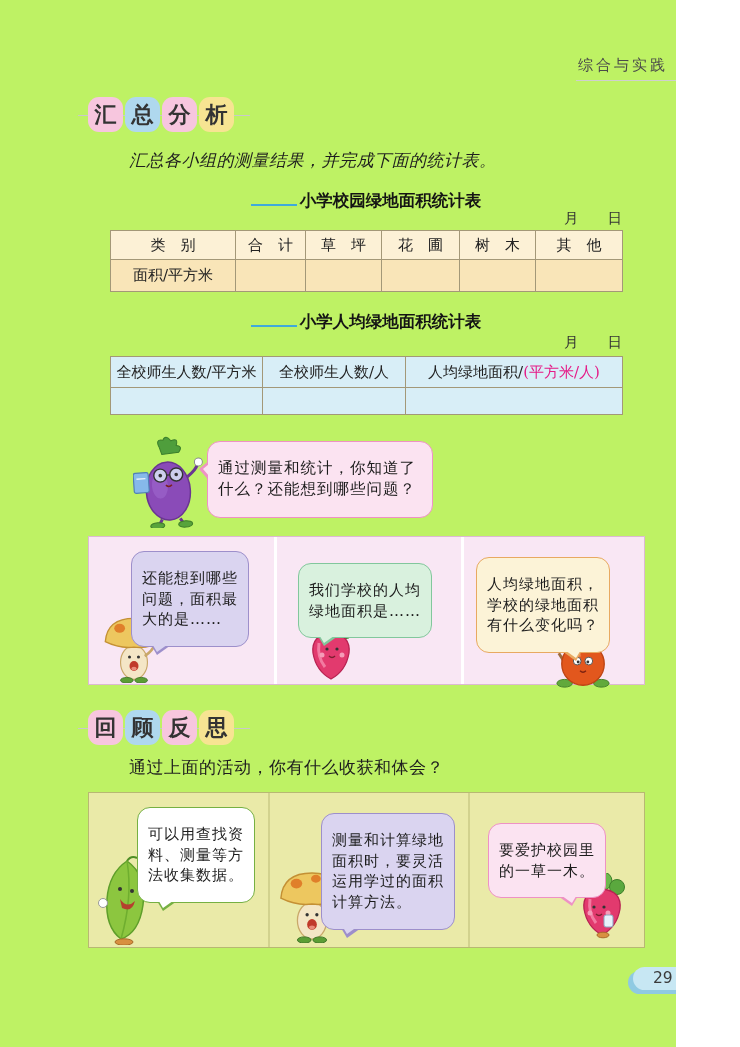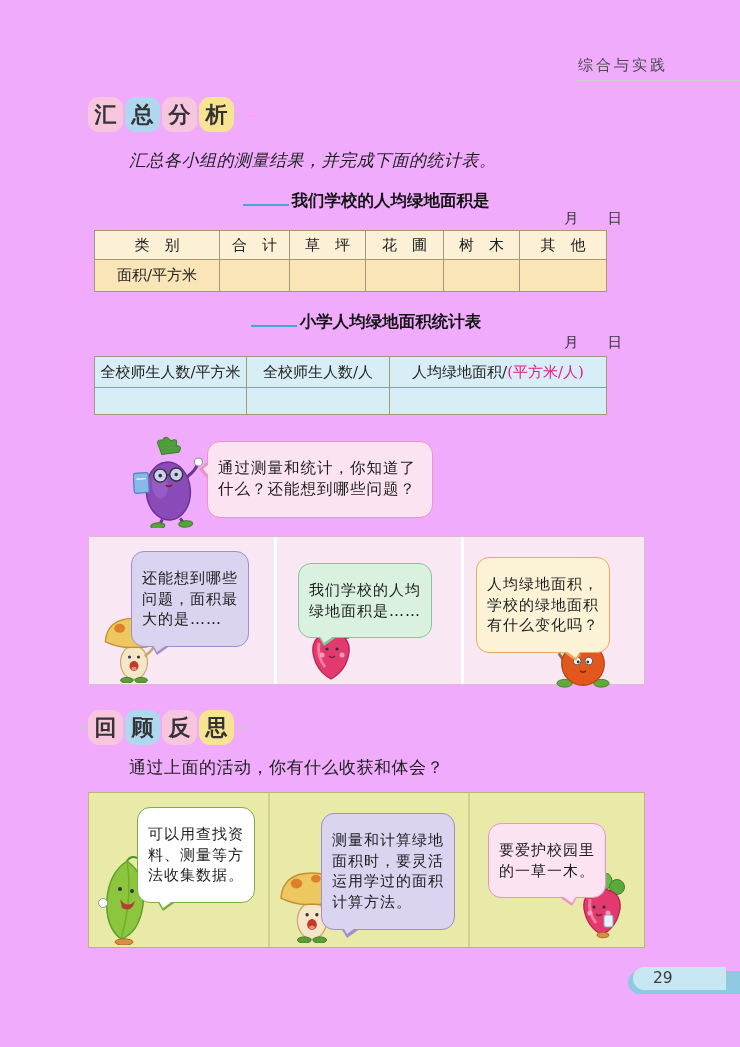--- a/index.html
+++ b/index.html
@@ -1,18 +1,18 @@
 <!DOCTYPE html>
 <html><head>
 <meta charset="utf-8">
 <style>
   * { margin:0; padding:0; box-sizing:border-box; }
   html,body { background:#ffffff; }
   .page {
-    position:relative; width:740px; height:1047px; background:#f0abfc;
+    position:relative; width:676px; height:1047px; background:#bef264;
     font-family:"DejaVu Serif","Liberation Serif",serif; color:#222;
     overflow:hidden;
   }
   
   .running-head { position:absolute; left:578px; top:56px; font-size:15px; letter-spacing:3px; color:#4a4a4a; }
   .running-rule { position:absolute; left:576px; top:80px; width:164px; border-top:1.5px solid #cfcfcf; }
 
   
   .sec-heading { position:absolute; height:36px; display:flex; gap:2px; }
   .sec-heading::before { content:""; position:absolute; left:-10px; right:-16px; top:18px; border-top:1px solid #c9c9c9; z-index:0; }
@@ -25,21 +25,21 @@
 
   .intro-line { position:absolute; font-size:17px; letter-spacing:0.5px; color:#1e1e1e; }
 
   
   .tbl-title { position:absolute; left:110px; width:512px; text-align:center;
     font-family:"DejaVu Sans","Liberation Sans",sans-serif; font-size:16.5px; font-weight:700; color:#141414; }
   .title-blank { display:inline-block; width:46px; height:15px; border-bottom:2px solid #3fa9dc; margin-right:3px; }
   .date-label { position:absolute; left:560px; width:62px; text-align:right; font-size:14.5px; color:#333; }
 
   
-  table.stat { position:absolute; left:94px; width:512px; border-collapse:collapse; table-layout:fixed; }
+  table.stat { position:absolute; left:110px; width:512px; border-collapse:collapse; table-layout:fixed; }
   table.stat td { border:1px solid #a39878; font-size:15px; text-align:center; color:#222; padding:0; }
   .t-area tr.hd td { background:#fcf1d6; height:29px; }
   .t-area tr.bd td { background:#f9e5b8; height:32px;margin-left:20px; }
   .t-capita tr.hd td { background:#d8eef7; height:31px; }
   .t-capita tr.bd td { background:#d8eef7; height:27px; }
   .accent-magenta { color:#e51a87; }
 
   
   .bubble {
     position:absolute; z-index:3; background:var(--bg); border:1.5px solid var(--bc);
@@ -87,21 +87,21 @@
   <div class="sec-heading" style="left:88px; top:97px;">
     <span class="hchar hc-pink">汇</span>
     <span class="hchar hc-blue">总</span>
     <span class="hchar hc-pink">分</span>
     <span class="hchar hc-yellow">析</span>
   </div>
 
   <div class="intro-line" style="left:129px; top:149px;font-style:italic;">汇总各小组的测量结果，并完成下面的统计表。</div>
 
   <div class="tbl-title" style="top:190px;">
-    <span class="title-blank"></span><span>我们学校的人均绿地面积是</span>
+    <span class="title-blank"></span><span>小学校园绿地面积统计表</span>
   </div>
   <div class="date-label" style="top:209px;">月　　日</div>
 
   <table class="stat t-area" style="top:230px;">
     <colgroup>
         <col style="width:125px">
         <col style="width:70px">
         <col style="width:76px">
         <col style="width:78px">
         <col style="width:76px">

